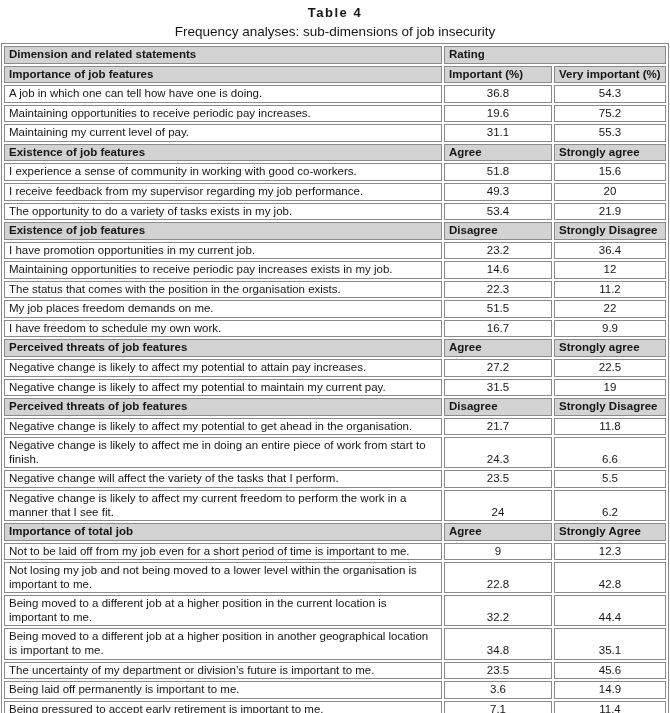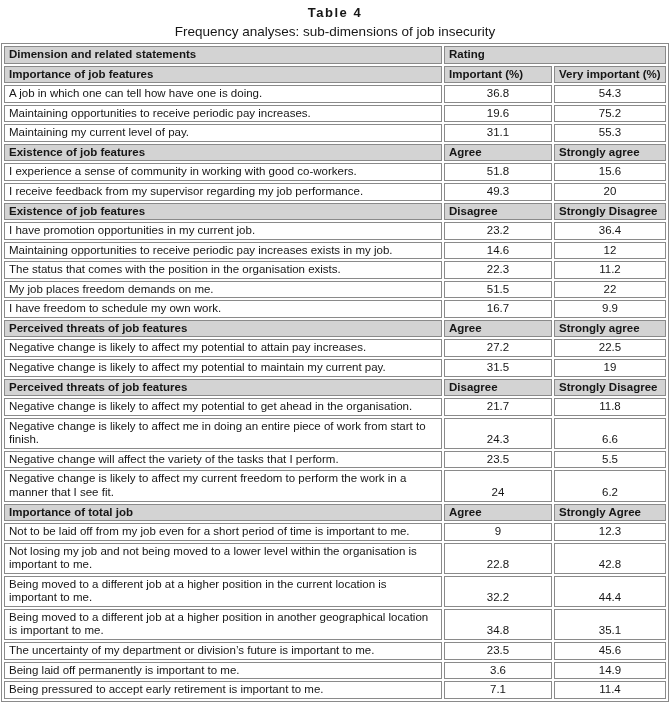--- a/index.html
+++ b/index.html
@@ -93,20 +93,25 @@
           <td class="stmt">I experience a sense of community in working with good co-workers.</td>
           <td class="num">51.8</td>
           <td class="num">15.6</td>
         </tr>
         <tr>
           <td class="stmt">I receive feedback from my supervisor regarding my job performance.</td>
           <td class="num">49.3</td>
           <td class="num">20</td>
         </tr>
         <tr>
+          <td class="stmt">The opportunity to do a variety of tasks exists in my job.</td>
+          <td class="num">53.4</td>
+          <td class="num">21.9</td>
+        </tr>
+        <tr>
           <td class="gray stmt">Existence of job features</td>
           <td class="gray center">Disagree</td>
           <td class="gray center">Strongly Disagree</td>
         </tr>
         <tr>
           <td class="stmt">I have promotion opportunities in my current job.</td>
           <td class="num">23.2</td>
           <td class="num">36.4</td>
         </tr>
         <tr>

